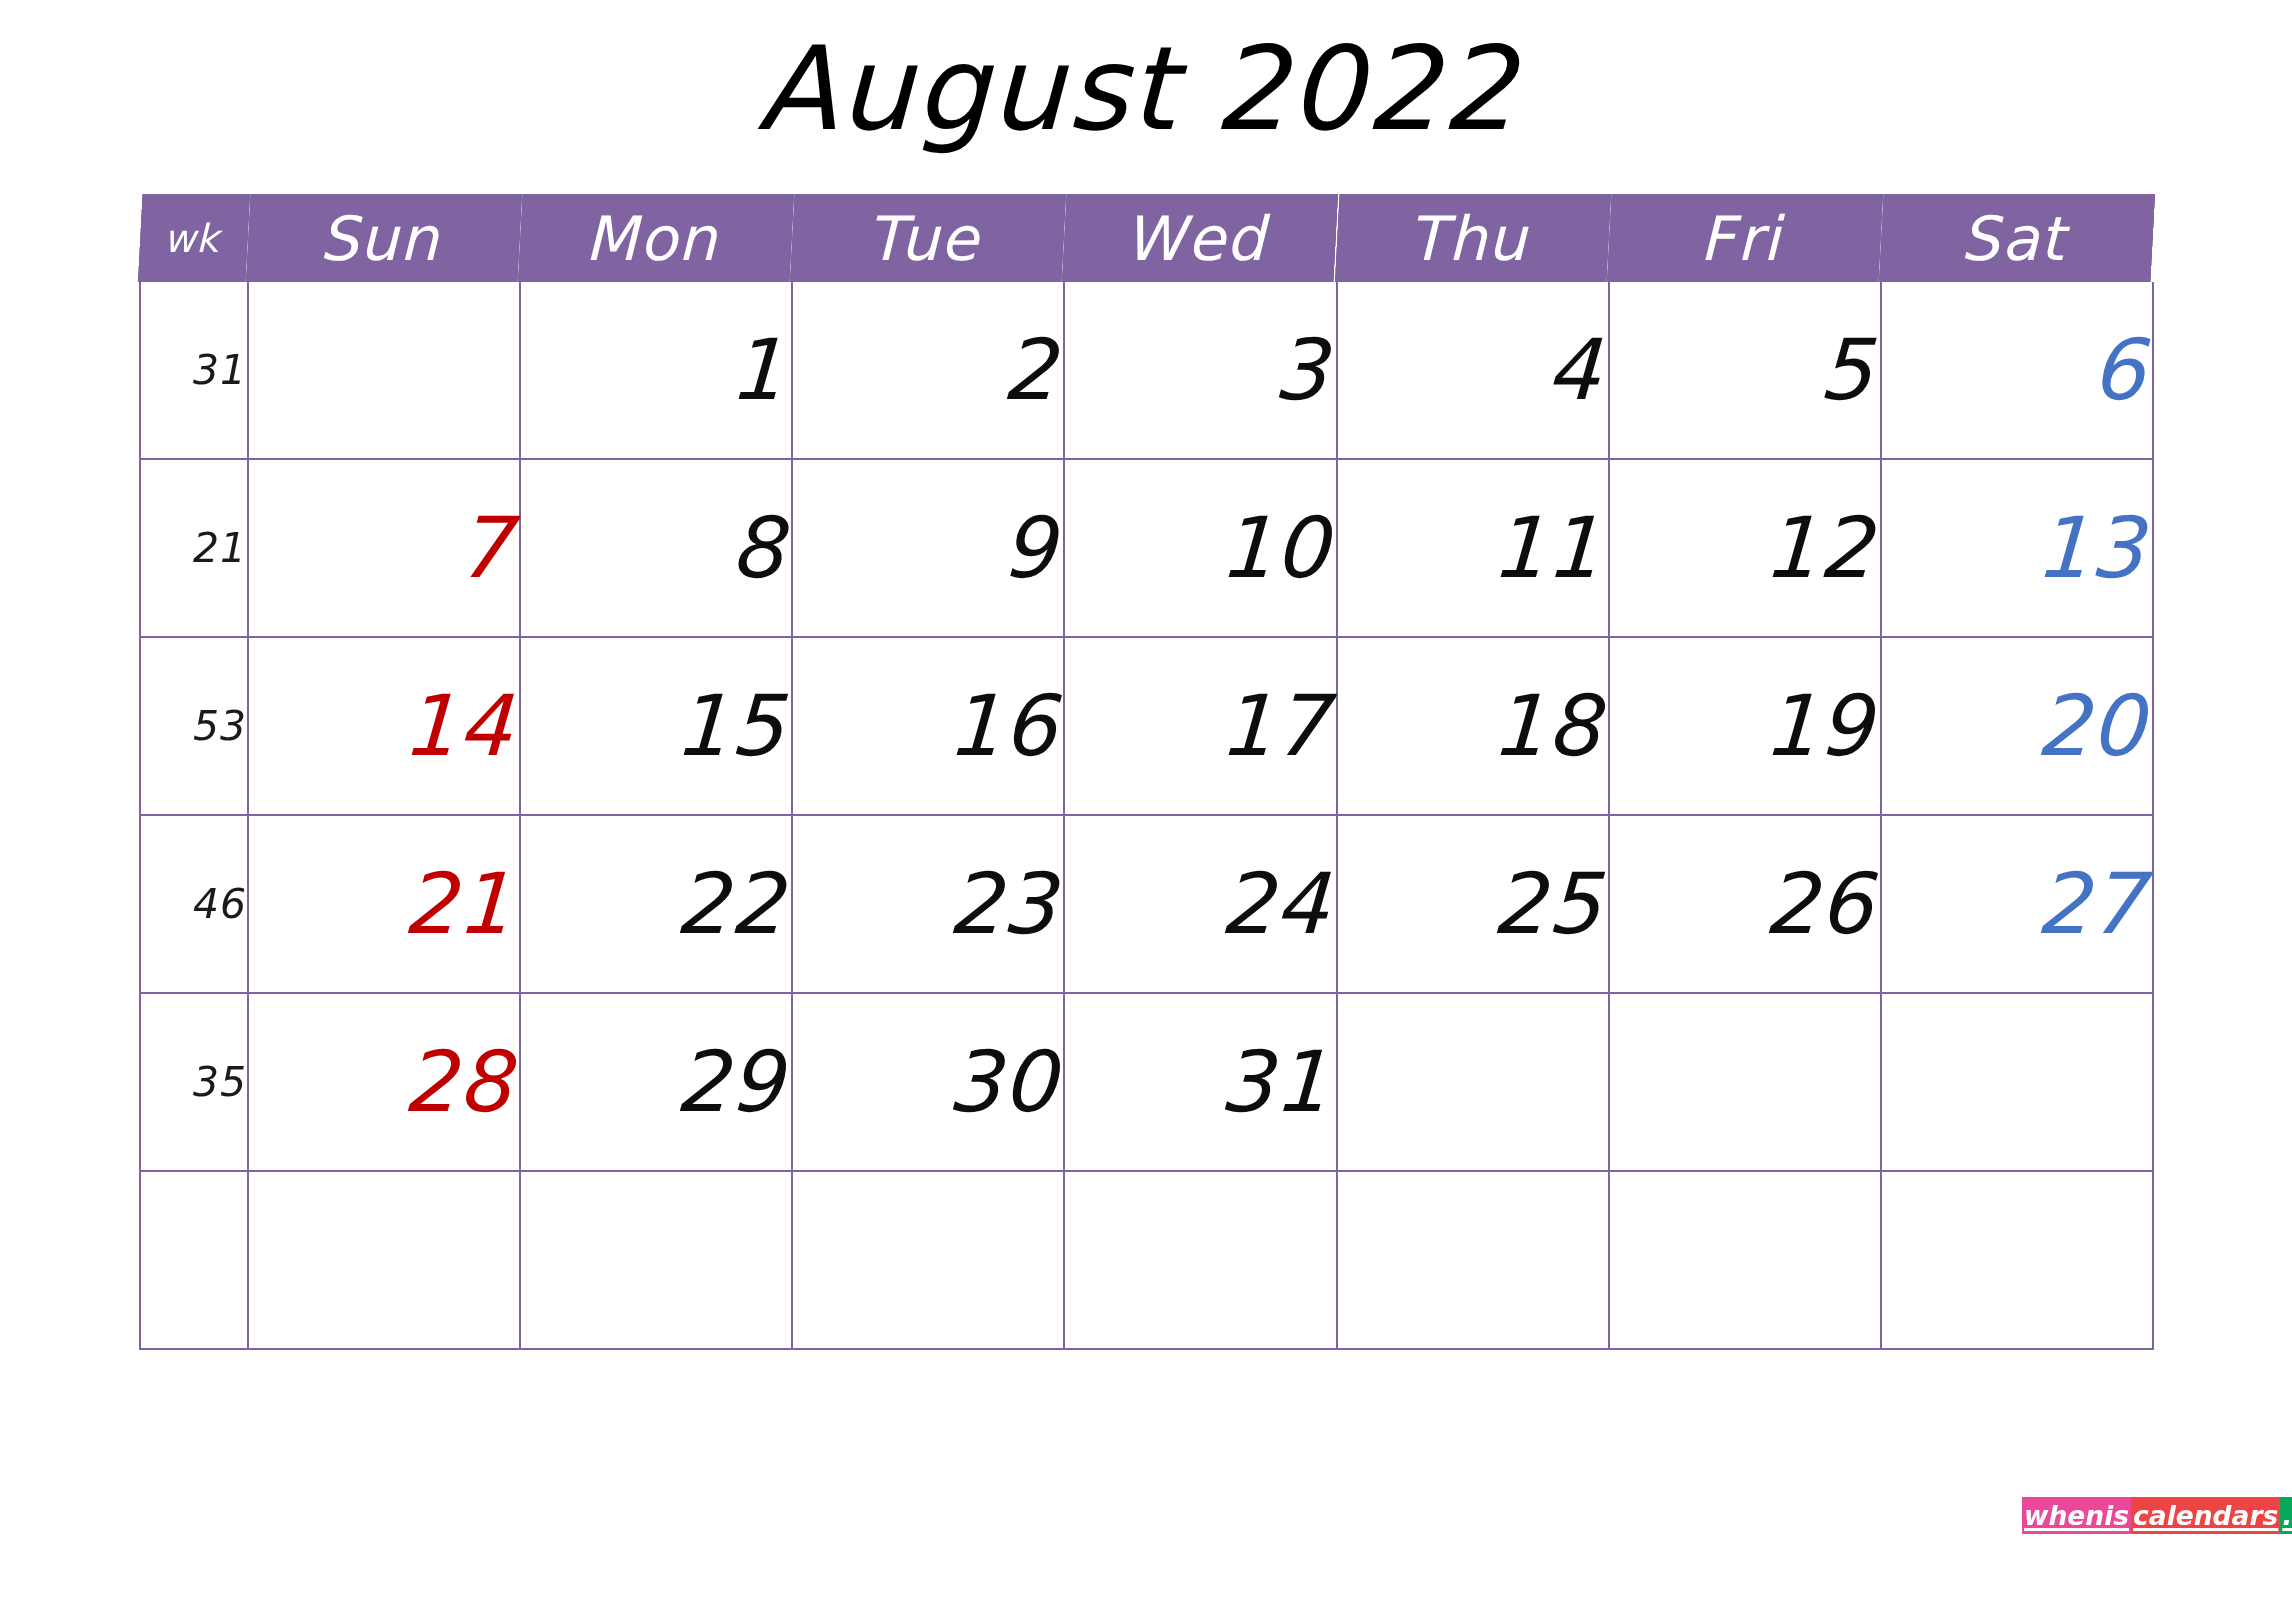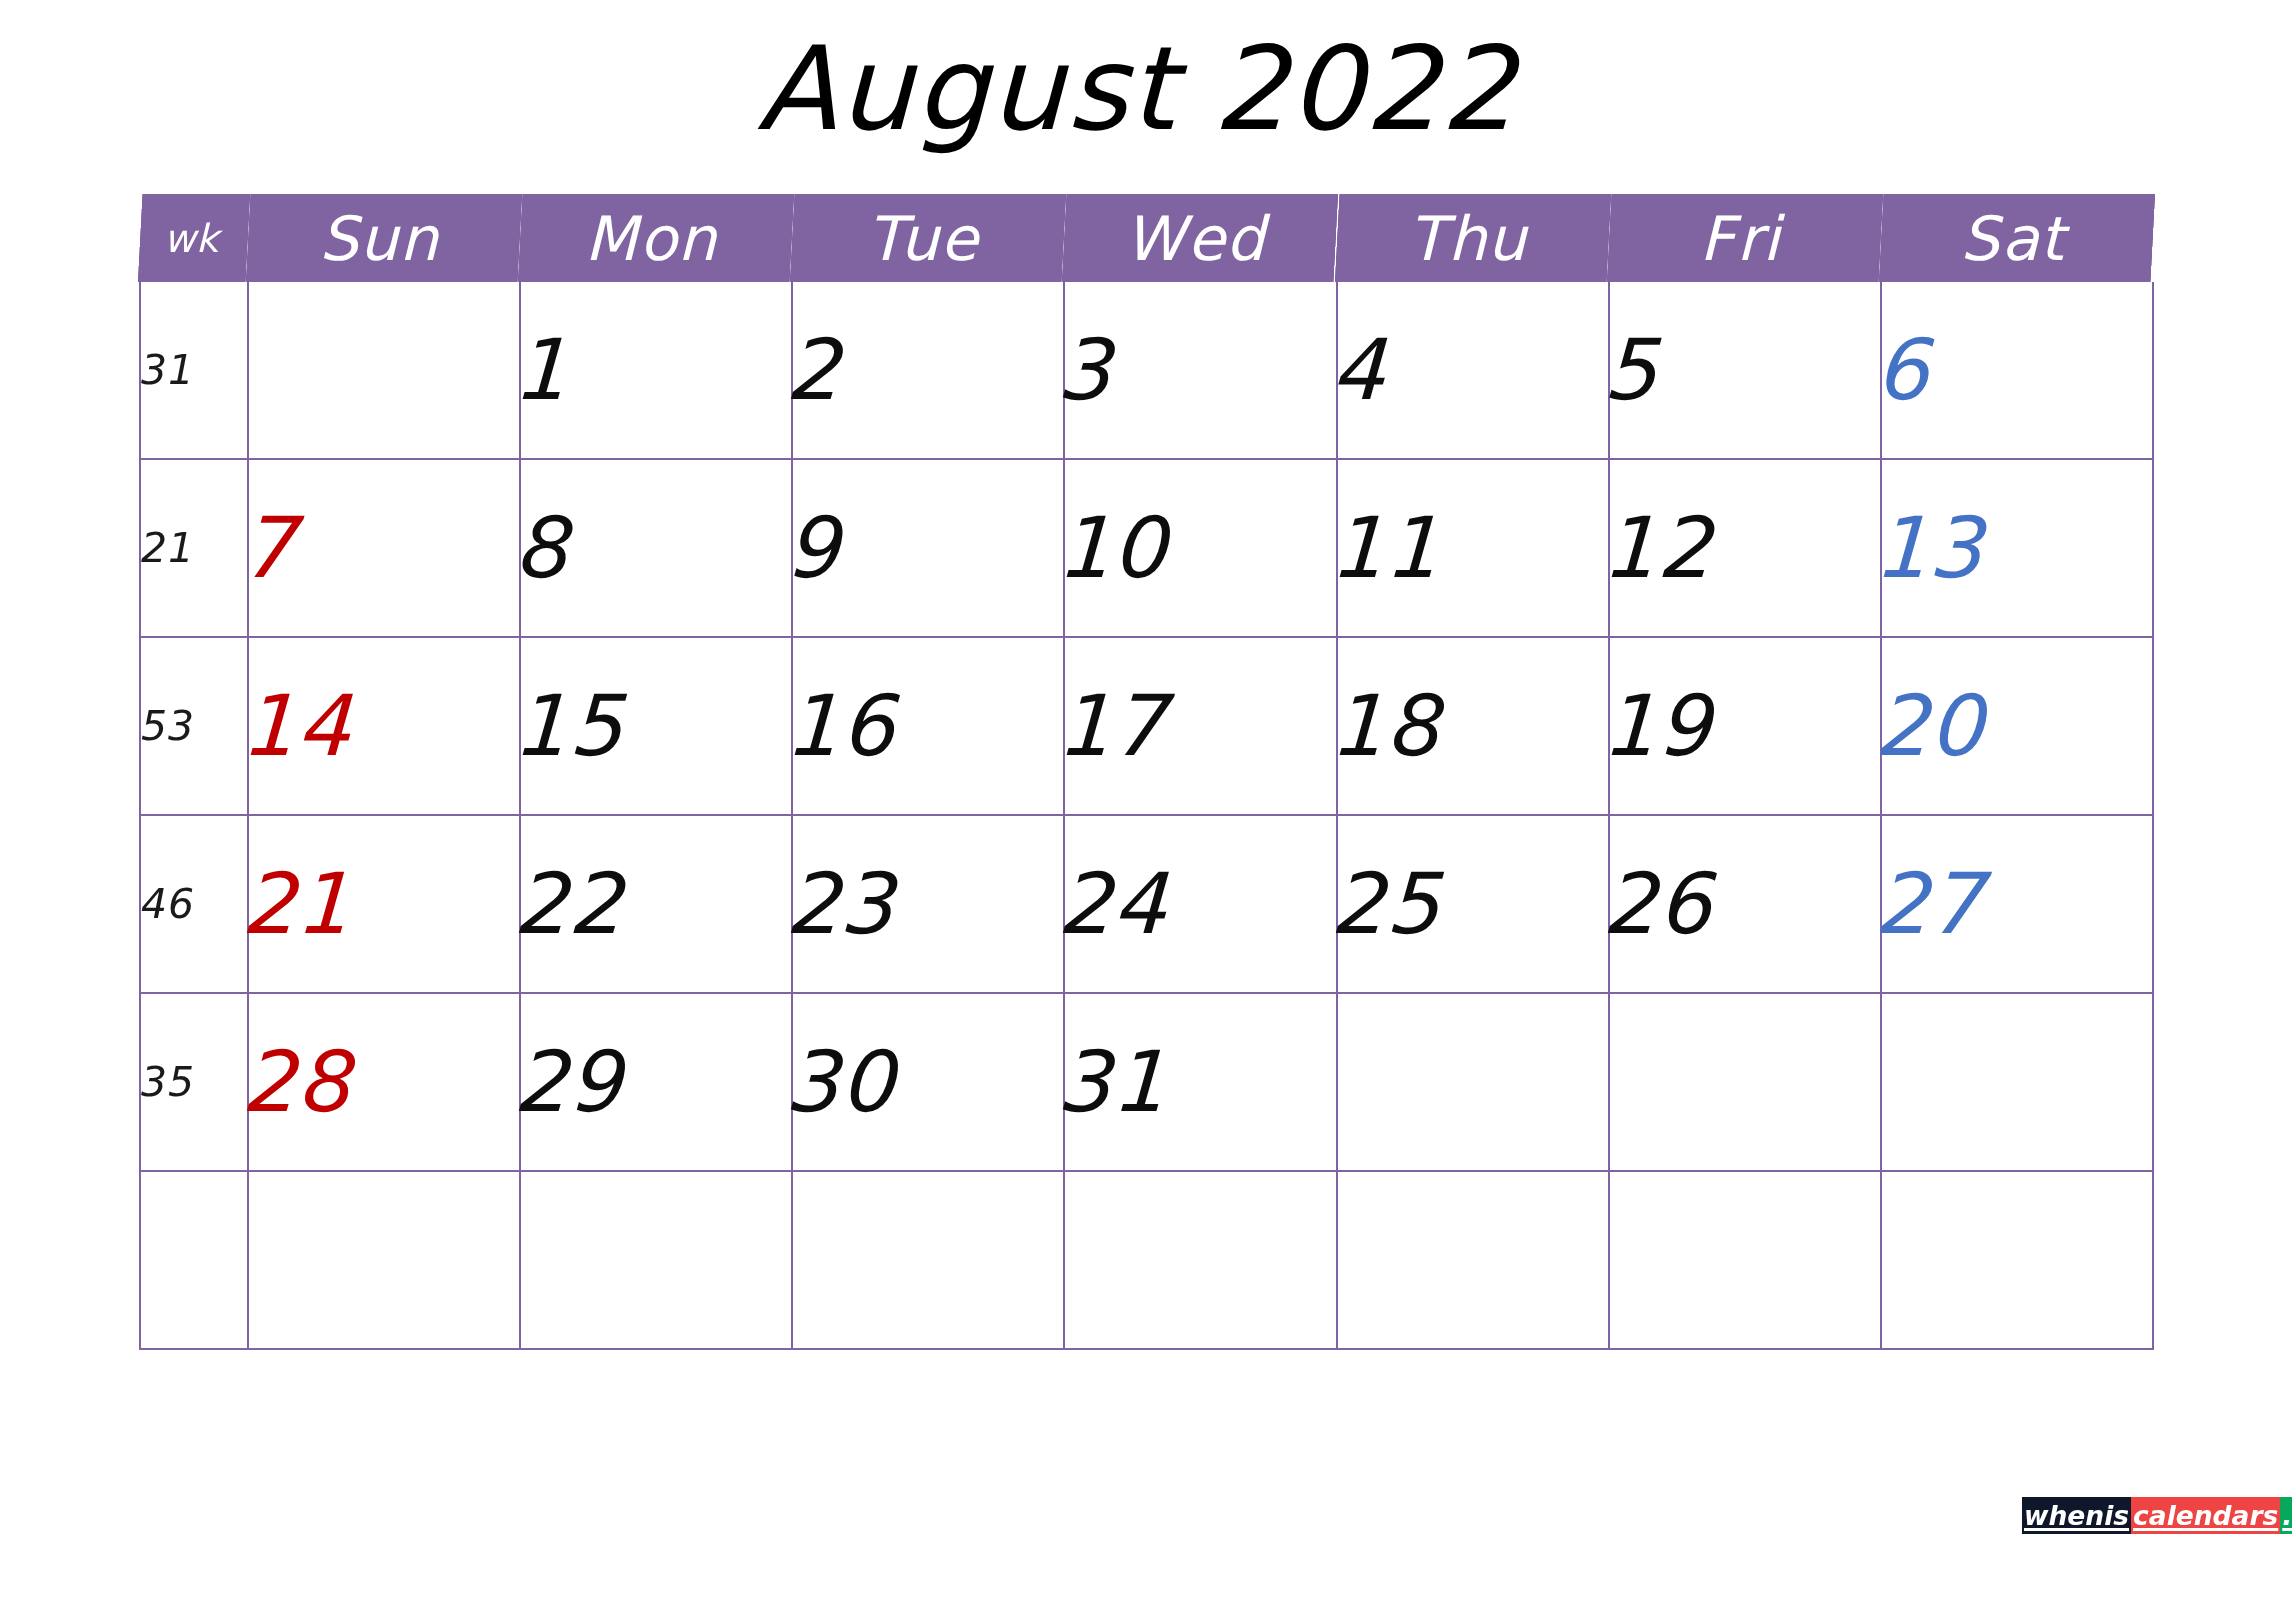--- a/index.html
+++ b/index.html
@@ -63,21 +63,21 @@
   .cal-head th.th-wk {
     font-size: 39px;
     letter-spacing: 0;
   }
 
   
   #calendar-table tbody td {
     border: 2.9px solid #8064a2;
     height: 176px;
     padding: 0;
-    text-align: left;
+    text-align: right;
     vertical-align: middle;
     background: #ffffff;
   }
   
   #calendar-table tbody tr:first-child td { border-top: none; }
 
   .wk-cell {
     font-size: 41px;
     font-style: italic;
     color: #1a1a1a;
@@ -113,21 +113,21 @@
     font-style: italic;
     line-height: 37px;
     color: #ffffff;
     letter-spacing: 0px;
     white-space: nowrap;
   }
   #site-logo .seg {
     padding: 0 2px;
     display: inline-block;
   }
-  #site-logo .seg-1 { background: #0f172a; text-align: center; }
+  #site-logo .seg-1 { background: #ec4899; text-align: center; }
   #site-logo .seg-2 { background: #ef4444; }
   #site-logo .seg-3 { background: #06a85b; }
   #site-logo .seg span {
     text-decoration: underline;
     text-underline-offset: 2.9px;
     text-decoration-thickness: 2.9px;
   }
 </style>
 </head>
 <body>

